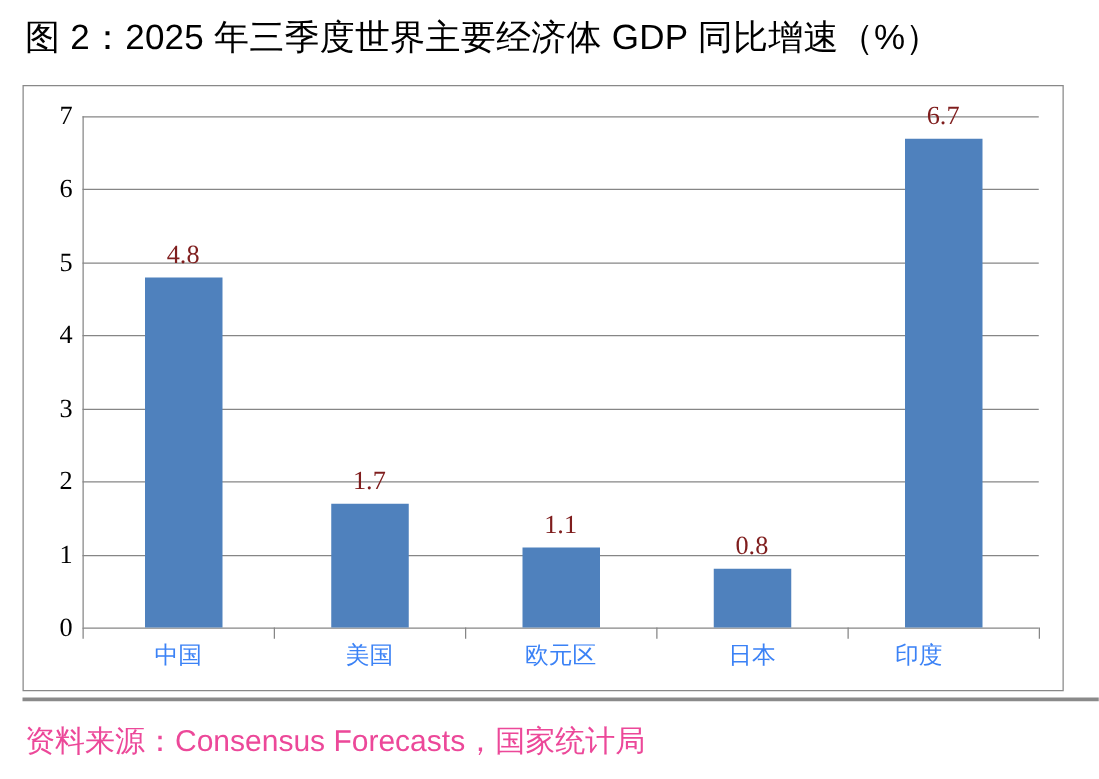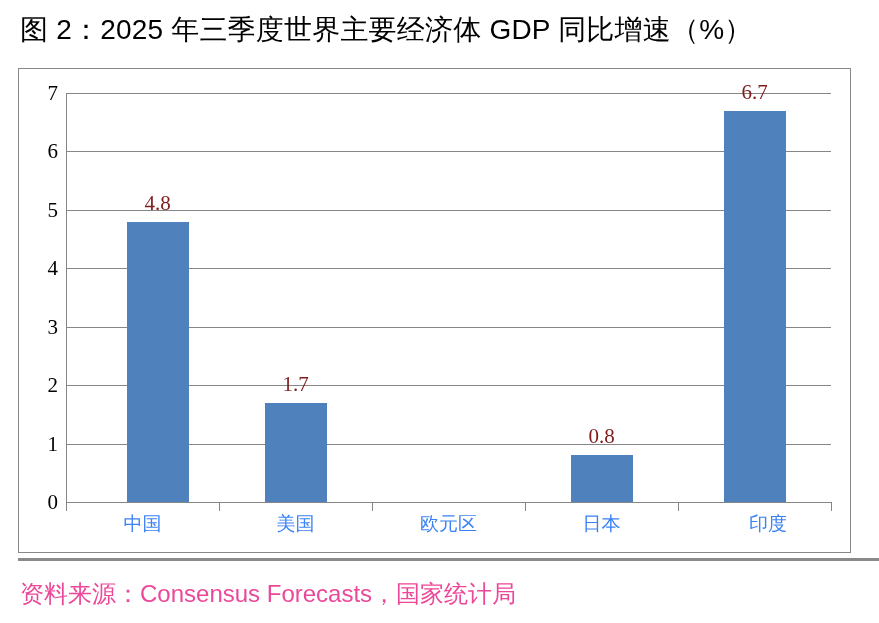--- a/index.html
+++ b/index.html
@@ -172,43 +172,47 @@
         <div class="y-tick" style="top: 409px;">0</div>
         <div class="y-tick" style="top: 350.571px;">1</div>
         <div class="y-tick" style="top: 292.143px;">2</div>
         <div class="y-tick" style="top: 233.714px;">3</div>
         <div class="y-tick" style="top: 175.286px;">4</div>
         <div class="y-tick" style="top: 116.857px;">5</div>
         <div class="y-tick" style="top: 58.4286px;">6</div>
         <div class="y-tick" style="top: 0px;">7</div>
       </div>
     <div class="bars" id="bars">
-        <div class="bar-slot" style="left: 15px; width: 153px;">
+        <div class="bar-slot" style="left: 4px; width: 153px;">
           <div class="bar" title="中国 4.8" style="height: 280.457px; background: rgb(79, 129, 189);"></div>
           <div class="bar-label" style="bottom: 286.457px;">4.8</div>
         </div>
         <div class="bar-slot" style="left: 153px; width: 153px;">
           <div class="bar" title="美国 1.7" style="height: 99.3286px; background: rgb(79, 129, 189);"></div>
           <div class="bar-label" style="bottom: 105.329px;">1.7</div>
+        </div>
+        <div class="bar-slot" style="left: 306px; width: 153px;">
+          <div class="bar" title="欧元区 1.1" style="height: 64.2714px; background: rgb(79, 129, 189);"></div>
+          <div class="bar-label" style="bottom: 70.2714px;">1.1</div>
         </div>
         <div class="bar-slot" style="left: 459px; width: 153px;">
           <div class="bar" title="日本 0.8" style="height: 46.7429px; background: rgb(79, 129, 189);"></div>
           <div class="bar-label" style="bottom: 52.7429px; text-align: center;">0.8</div>
         </div>
         <div class="bar-slot" style="left: 612px; width: 153px;">
           <div class="bar" title="印度 6.7" style="height: 391.471px; background: rgb(79, 129, 189);"></div>
           <div class="bar-label" style="bottom: 397.471px;">6.7</div>
         </div>
       </div>
     <div id="cat-axis">
         <div class="cat-label" style="left: 76.5px;">中国</div>
         <div class="cat-label" style="left: 229.5px;">美国</div>
         <div class="cat-label" style="left: 382.5px; font-family: Liberation Serif, serif;">欧元区</div>
         <div class="cat-label" style="left: 535.5px;">日本</div>
-        <div class="cat-label" style="left: 682px; padding-left: 40px;">印度</div>
+        <div class="cat-label" style="left: 649px; padding-left: 40px;">印度</div>
         <div class="cat-tick" style="left: 0px;"></div>
         <div class="cat-tick" style="left: 153px;"></div>
         <div class="cat-tick" style="left: 306px;"></div>
         <div class="cat-tick" style="left: 459px;"></div>
         <div class="cat-tick" style="left: 612px;"></div>
         <div class="cat-tick" style="left: 765px;"></div>
       </div>
   </div>
 </div>
 

